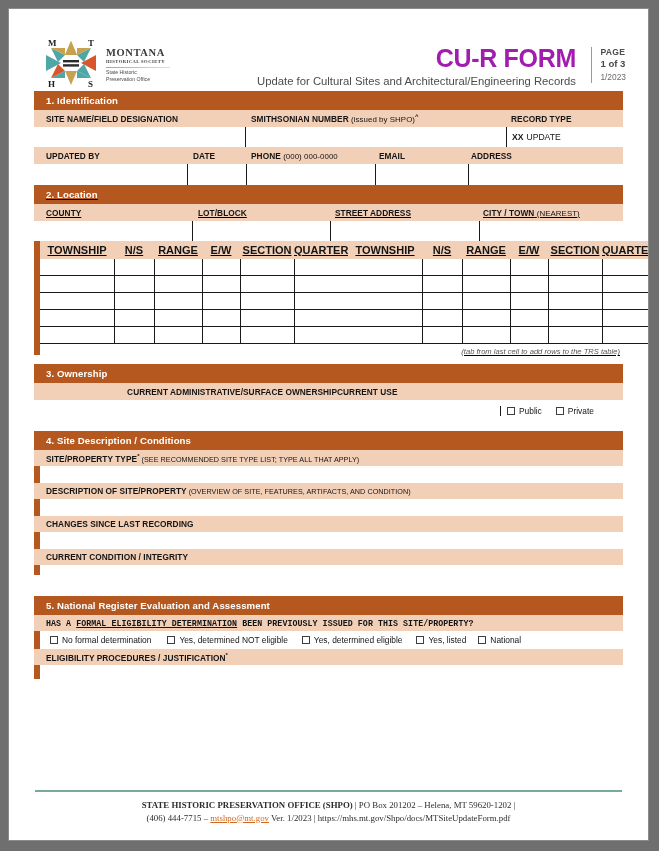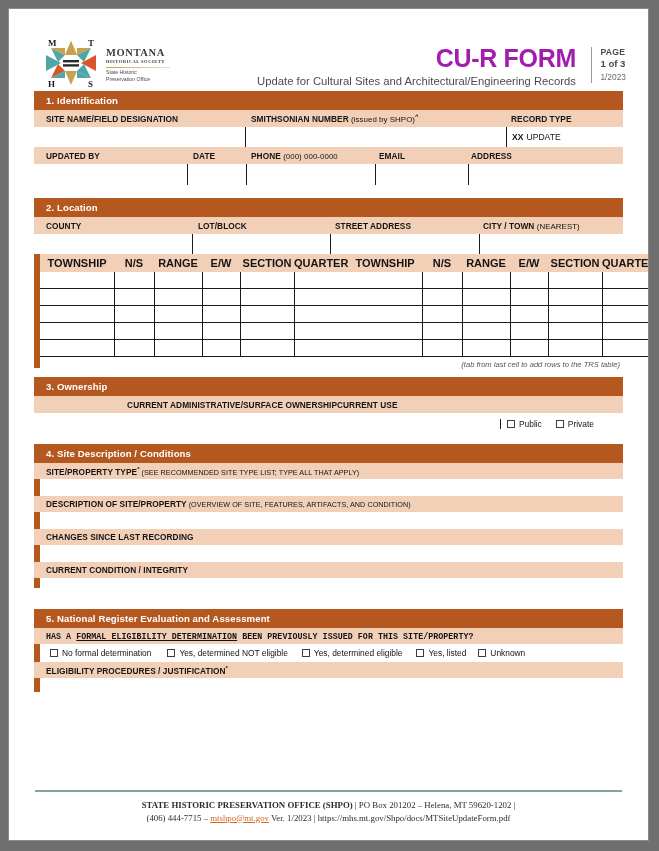--- a/index.html
+++ b/index.html
@@ -174,21 +174,21 @@
 
     <div class="frow" style="height:21px;">
       <div style="width:147px;"></div>
       <div class="cellsep" style="width:58px;"></div>
       <div class="cellsep" style="width:128px;"></div>
       <div class="cellsep" style="width:92px;"></div>
       <div class="cellsep" style="flex:1;"></div>
     </div>
   </div>
 
-  <div class="section" style="margin-top:13px;">
+  <div class="section" style="text-decoration:underline;">
     <div class="sec-stripe" style="height:170px;"></div>
     <div class="sec-head">2. Location</div>
 
     <div class="band lrow" style="padding-left:0;">
       <div style="width:6px;"></div>
       <div class="lbl" style="width:152px;padding-left:6px;">COUNTY</div>
       <div class="lbl" style="width:137px;">LOT/BLOCK</div>
       <div class="lbl" style="width:148px;">STREET ADDRESS</div>
       <div class="lbl">
         <span>CITY / TOWN</span>
@@ -362,21 +362,21 @@
       <div class="lbl" style="padding-left:6px;">
         <span>HAS A </span><u>FORMAL ELIGIBILITY DETERMINATION</u><span> BEEN PREVIOUSLY ISSUED FOR THIS SITE/PROPERTY?</span>
       </div>
     </div>
 
     <div class="white-row" style="display:flex;align-items:center;height:18px;padding-left:16px;" id="sec5-checks">
         <span class="cblabel" style="margin-right: 16px;"><span class="cbox"></span><span>No formal determination</span></span>
         <span class="cblabel" style="margin-right: 14px;"><span class="cbox"></span><span>Yes, determined NOT eligible</span></span>
         <span class="cblabel" style="margin-right: 14px;"><span class="cbox"></span><span>Yes, determined eligible</span></span>
         <span class="cblabel" style="margin-right: 12px;"><span class="cbox"></span><span>Yes, listed</span></span>
-        <span class="cblabel" style="margin-right: 0px;"><span class="cbox"></span><span>Unknown</span></span>
+        <span class="cblabel" style="margin-right: 0px;"><span class="cbox"></span><span>National</span></span>
       </div>
 
     <div class="band lrow" style="padding-left:0;height:16px;">
       <div style="width:6px;"></div>
       <div class="lbl" style="padding-left:6px;">
         <span>ELIGIBILITY PROCEDURES / JUSTIFICATION</span><span class="sup">*</span>
       </div>
     </div>
     <div class="white-row" style="height:21px;margin-left:6px;"></div>
   </div>

